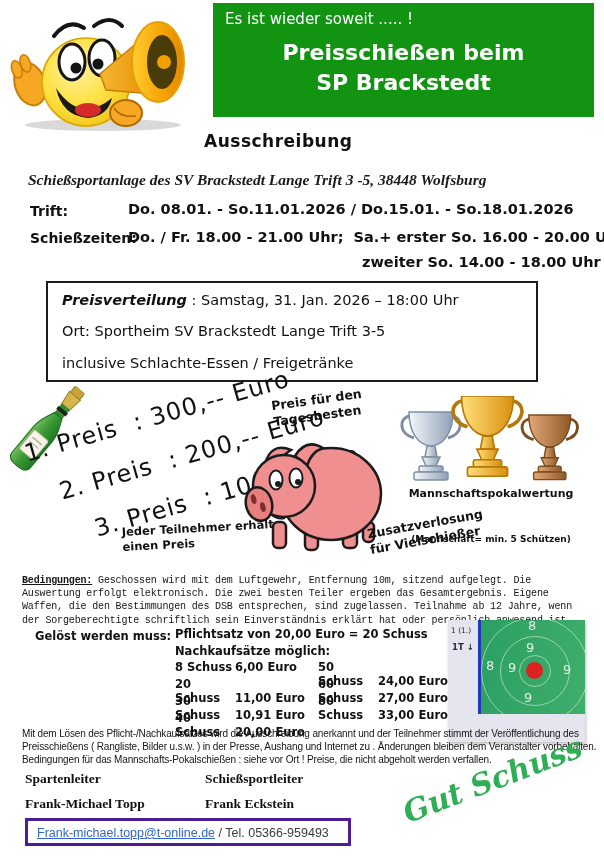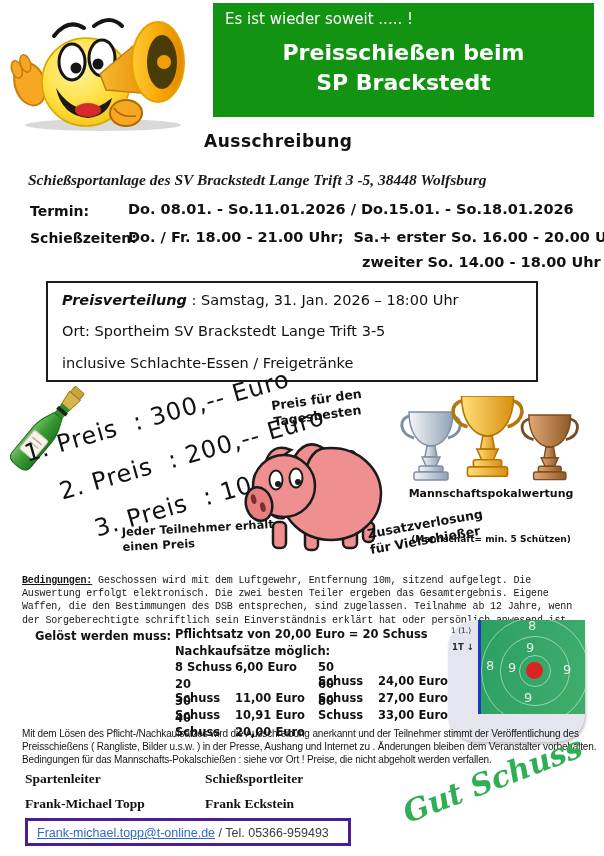--- a/index.html
+++ b/index.html
@@ -41,21 +41,21 @@
               font-size:10px;line-height:1.32;letter-spacing:-.15px;color:#151515;}
   .conditions .u{font-weight:bold;text-decoration:underline;}
   .must{left:35px;top:629px;font-size:11.5px;font-weight:bold;}
   .pflicht{left:175px;top:627px;font-size:11.5px;font-weight:bold;}
   .nachkauf{left:175px;top:644px;font-size:11.5px;font-weight:bold;}
   .pricecol{font-size:11.5px;font-weight:bold;}
   .pricecol .prow{height:17px;}
   .pricecol .shots{display:inline-block;width:60px;}
 
   
-  .target{left:448px;top:620px;width:137px;height:122px;background:#e4e5ee;box-shadow:1px 2px 3px rgba(0,0,0,.25);border-radius:28px;}
+  .target{left:448px;top:620px;width:137px;height:122px;background:#e4e5ee;box-shadow:1px 2px 3px rgba(0,0,0,.25);}
   .t-panel{position:absolute;left:0;top:0;width:30px;height:94px;color:#2a2a44;}
   .t-p1{position:absolute;left:3px;top:6px;font-size:7.5px;}
   .t-p2{position:absolute;left:4px;top:22px;font-size:8.5px;font-weight:bold;}
   .t-blue{position:absolute;left:30px;top:0;width:3px;height:94px;background:#2336c0;}
   .t-green{position:absolute;left:33px;top:0;width:104px;height:94px;overflow:hidden;
            background:linear-gradient(100deg,var(--target-green,#2b9f63),#3fae6c);}
   .ring{position:absolute;border:1.5px solid rgba(232,246,234,.55);border-radius:50%;}
   .t-dot{position:absolute;left:45px;top:42px;width:17px;height:17px;border-radius:50%;background:#dd2222;}
   .tnum{position:absolute;color:#e4f2e6;font-size:13px;}
 
@@ -123,21 +123,21 @@
   <div class="abs green-box">
     <div class="green-announce">Es ist wieder soweit ..... !</div>
     <div class="green-title">
       <div>Preisschießen beim</div>
       <div>SP Brackstedt</div>
     </div>
   </div>
 
   <div class="abs venue">Schießsportanlage des SV Brackstedt Lange Trift 3 -5,  38448 Wolfsburg</div>
 
-  <div class="abs rowlabel" style="left:30px;top:203px">Termin:</div>
+  <div class="abs rowlabel" style="left:30px;top:203px">Trift:</div>
   <div class="abs rowval" style="left:128px;top:201px">Do. 08.01. - So.11.01.2026 / Do.15.01. - So.18.01.2026</div>
 
   <div class="abs rowlabel" style="left:30px;top:230px">Schießzeiten:</div>
   <div class="abs rowval" style="left:128px;top:229px">Do. / Fr. 18.00 - 21.00 Uhr;  Sa.+ erster So. 16.00 - 20.00 Uhr</div>
   <div class="abs rowval" style="left:362px;top:254px">zweiter So. 14.00 - 18.00 Uhr</div>
 
   <div class="abs prize-box">
     <div class="l1">
       <span class="pv-label">Preisverteilung</span><span> : Samstag, 31. Jan. 2026  –  18:00 Uhr</span>
     </div>

